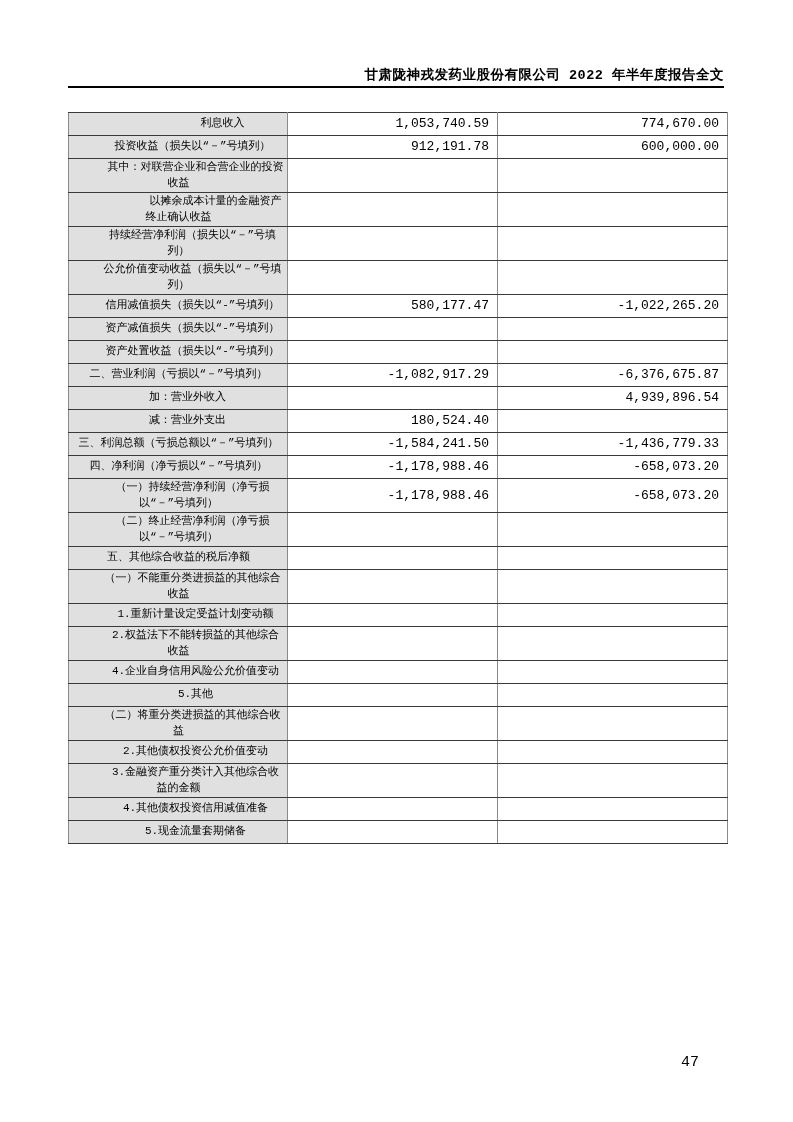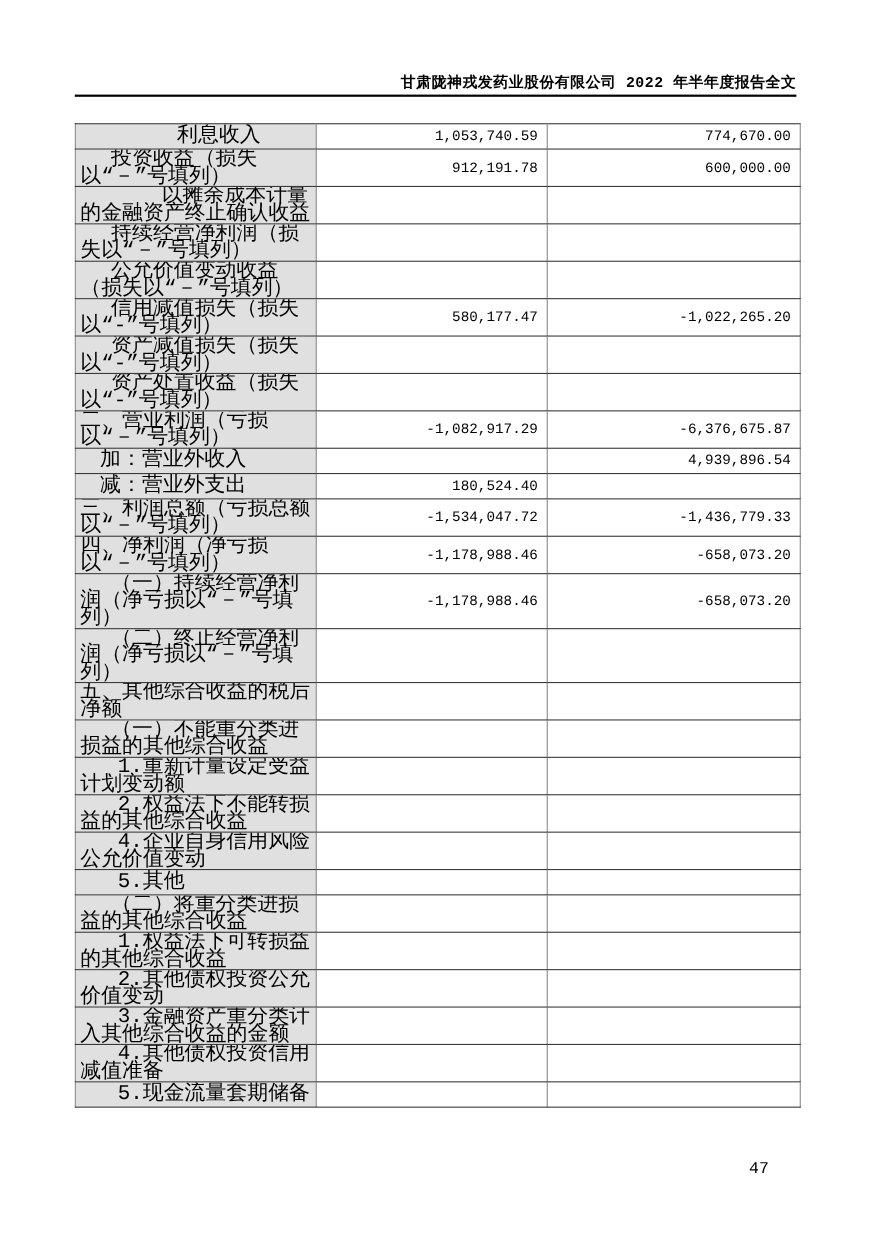--- a/index.html
+++ b/index.html
@@ -49,24 +49,24 @@
     border-top: 1px solid var(--h-border, #3a3a3a);
     border-bottom: 1px solid var(--h-border, #3a3a3a);
     border-left: 1px solid var(--v-border, #8a8a8a);
     border-right: 1px solid var(--v-border, #8a8a8a);
     height: 20px;
     vertical-align: middle;
     overflow: hidden;
   }
   td.label {
     background: var(--label-bg, #e0e0e0);
-    font-size: 19px;
+    font-size: 11px;
     line-height: 15.5px;
     padding: 1px 3px 1px 4px;
-    text-align: left;
+    text-align: center;
   }
   td.val {
     background: #ffffff;
     font-size: 13px;
     line-height: 15.5px;
     text-align: right;
     padding: 1px 8px 1px 2px;
     white-space: nowrap;
   }
   .ind-0 { text-indent: 0; }
@@ -104,20 +104,25 @@
           <td class="label ind-6">利息收入</td>
           <td class="val">1,053,740.59</td>
           <td class="val">774,670.00</td>
         </tr>
         <tr>
           <td class="label ind-2">投资收益（损失以“－”号填列）</td>
           <td class="val">912,191.78</td>
           <td class="val">600,000.00</td>
         </tr>
         <tr>
+          <td class="label ind-3">其中：对联营企业和合营企业的投资收益</td>
+          <td class="val"></td>
+          <td class="val"></td>
+        </tr>
+        <tr>
           <td class="label ind-5">以摊余成本计量的金融资产终止确认收益</td>
           <td class="val"></td>
           <td class="val"></td>
         </tr>
         <tr>
           <td class="label ind-2">持续经营净利润（损失以“－”号填列）</td>
           <td class="val"></td>
           <td class="val"></td>
         </tr>
         <tr>
@@ -150,21 +155,21 @@
           <td class="val"></td>
           <td class="val">4,939,896.54</td>
         </tr>
         <tr>
           <td class="label ind-1">减：营业外支出</td>
           <td class="val">180,524.40</td>
           <td class="val"></td>
         </tr>
         <tr>
           <td class="label ind-0">三、利润总额（亏损总额以“－”号填列）</td>
-          <td class="val">-1,534,047.72</td>
+          <td class="val">-1,584,241.50</td>
           <td class="val">-1,436,779.33</td>
         </tr>
         <tr>
           <td class="label ind-0">四、净利润（净亏损以“－”号填列）</td>
           <td class="val">-1,178,988.46</td>
           <td class="val">-658,073.20</td>
         </tr>
         <tr>
           <td class="label ind-2">（一）持续经营净利润（净亏损以“－”号填列）</td>
           <td class="val">-1,178,988.46</td>
@@ -204,25 +209,20 @@
           <td class="label ind-3">5.其他</td>
           <td class="val"></td>
           <td class="val"></td>
         </tr>
         <tr>
           <td class="label ind-2">（二）将重分类进损益的其他综合收益</td>
           <td class="val"></td>
           <td class="val"></td>
         </tr>
         <tr>
-          <td class="label ind-3">1.权益法下可转损益的其他综合收益</td>
-          <td class="val"></td>
-          <td class="val"></td>
-        </tr>
-        <tr>
           <td class="label ind-3">2.其他债权投资公允价值变动</td>
           <td class="val"></td>
           <td class="val"></td>
         </tr>
         <tr>
           <td class="label ind-3">3.金融资产重分类计入其他综合收益的金额</td>
           <td class="val"></td>
           <td class="val"></td>
         </tr>
         <tr>

